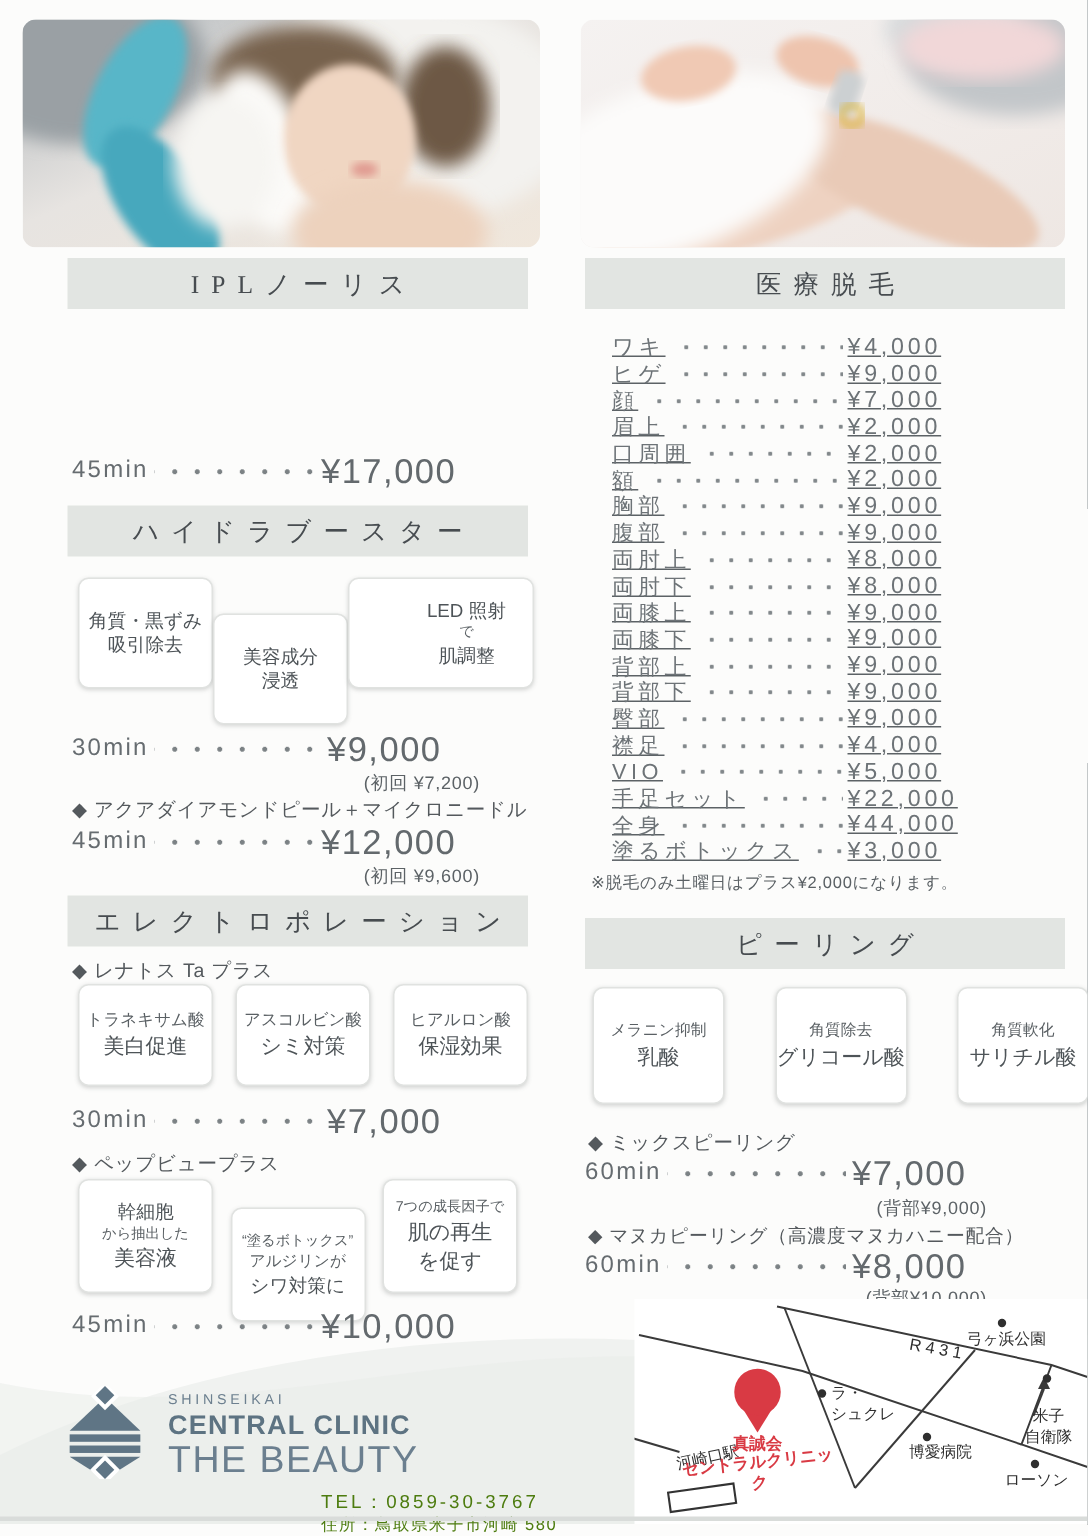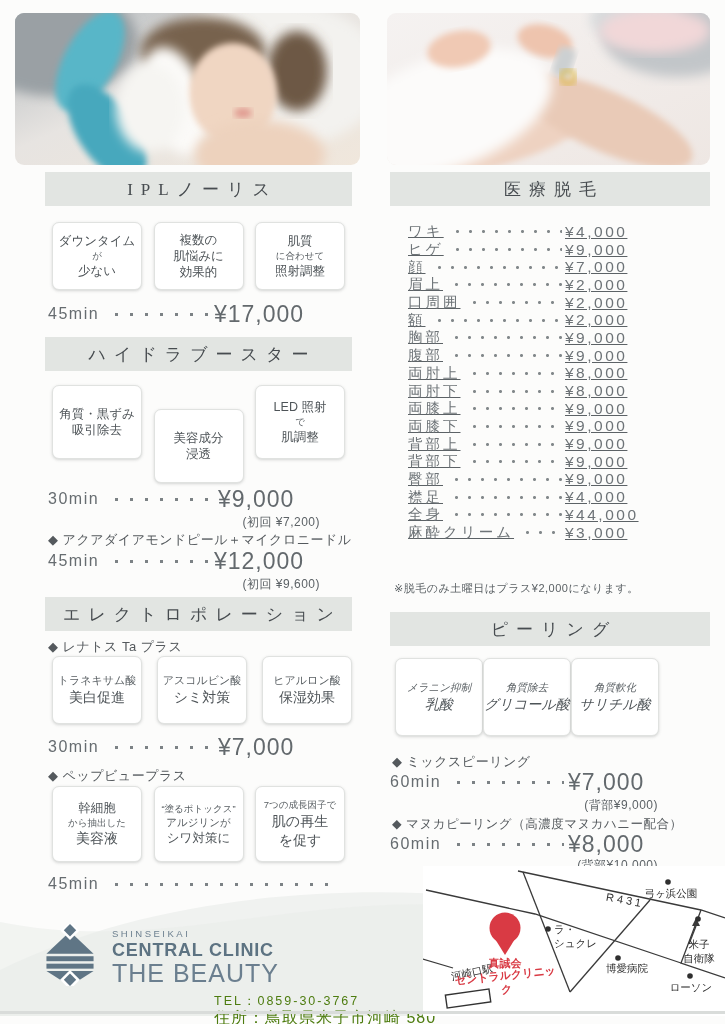--- a/index.html
+++ b/index.html
@@ -101,56 +101,39 @@
       <ellipse cx="58" cy="100" rx="112" ry="56" fill="#fcfbfa" transform="rotate(-20 58 100)" filter="url(#b62)"></ellipse>
       <ellipse cx="72" cy="36" rx="32" ry="18" fill="#f0c9b4" transform="rotate(-10 72 36)" filter="url(#b32)"></ellipse>
       <ellipse cx="158" cy="28" rx="28" ry="16" fill="#eec4ae" transform="rotate(14 158 28)" filter="url(#b32)"></ellipse>
       <rect x="168" y="34" width="18" height="30" rx="6" fill="#ccd0d2" transform="rotate(18 177 49)" filter="url(#b32)"></rect>
       <circle cx="181" cy="64" r="7" fill="none" stroke="#dcb83e" stroke-width="3.5" filter="url(#b32)"></circle>
     </svg>
   </div>
 
   <div class="abs sec-header" style="left:45px;top:172px;width:307px;">IPLノーリス</div>
 
-  <div class="abs boxrow" style="left:52px;top:222px;width:293px;">
-    <div class="fbox" style="width:88px;height:66px;">
-      <span class="fl">ダウンタイム</span>
-      <span class="fls">が</span>
-      <span class="fl">少ない</span>
-    </div>
-    <div class="fbox" style="width:88px;height:66px;">
-      <span class="fl">複数の</span>
-      <span class="fl">肌悩みに</span>
-      <span class="fl">効果的</span>
-    </div>
-    <div class="fbox" style="width:88px;height:66px;">
-      <span class="fl">肌質</span>
-      <span class="fls">に合わせて</span>
-      <span class="fl">照射調整</span>
-    </div>
-  </div>
 
   <div class="abs pline" style="left:48px;top:300px;width:290px;height:28px;">
     <span class="dur">45min</span>
     <span class="leader"></span>
     <span class="big" style="min-width:124px;">¥17,000</span>
   </div>
 
   <div class="abs sec-header" style="left:45px;top:337px;width:307px;">ハイドラブースター</div>
 
   <div class="abs boxrow" style="left:52px;top:385px;width:293px;">
     <div class="fbox" style="width:88px;height:72px;">
       <span class="fl">角質・黒ずみ</span>
       <span class="fl">吸引除去</span>
     </div>
     <div class="fbox" style="width:88px;height:72px;margin-top:24px;">
       <span class="fl">美容成分</span>
       <span class="fl">浸透</span>
     </div>
-    <div class="fbox" style="width:88px;height:72px;">
+    <div class="fbox" style="width:88px;height:72px;padding-left:34px;">
       <span class="fl">LED 照射</span>
       <span class="fls">で</span>
       <span class="fl">肌調整</span>
     </div>
   </div>
 
   <div class="abs pline" style="left:48px;top:485px;width:290px;height:28px;">
     <span class="dur">30min</span>
     <span class="leader"></span>
     <span class="big" style="min-width:120px;">¥9,000</span>
@@ -188,34 +171,35 @@
     <span class="big" style="min-width:120px;">¥7,000</span>
   </div>
 
   <div class="abs iname" style="left:48px;top:767px;">◆ ペップビュープラス</div>
   <div class="abs boxrow" style="left:52px;top:786px;width:293px;">
     <div class="fbox" style="width:88px;height:74px;">
       <span class="fl">幹細胞</span>
       <span class="fls">から抽出した</span>
       <span class="flb">美容液</span>
     </div>
-    <div class="fbox" style="width:88px;height:74px;">
+    <div class="fbox" style="width:88px;height:74px;margin-top:19px;">
       <span class="fls">“塗るボトックス”</span>
       <span class="fls" style="font-size:10.5px;">アルジリンが</span>
       <span class="fl">シワ対策に</span>
     </div>
     <div class="fbox" style="width:88px;height:74px;">
       <span class="fls">7つの成長因子で</span>
       <span class="flb">肌の再生</span>
       <span class="flb">を促す</span>
     </div>
   </div>
   <div class="abs pline" style="left:48px;top:870px;width:290px;height:28px;">
     <span class="dur">45min</span>
     <span class="leader"></span>
+    <span class="big" style="min-width:124px;">¥10,000</span>
   </div>
 
   <div class="abs sec-header" style="left:390px;top:172px;width:320px;">医療脱毛</div>
 
   <div class="abs" style="left:408px;top:223px;width:257px;">
     <div class="drow">
         <span class="dlabel">ワキ</span>
         <span class="leader"></span>
         <span class="dprice">¥4,000</span>
       </div>
@@ -288,36 +272,46 @@
         <span class="dlabel">臀部</span>
         <span class="leader"></span>
         <span class="dprice">¥9,000</span>
       </div>
     <div class="drow">
         <span class="dlabel">襟足</span>
         <span class="leader"></span>
         <span class="dprice">¥4,000</span>
       </div>
     <div class="drow">
+        <span class="dlabel">VIO</span>
+        <span class="leader"></span>
+        <span class="dprice">¥5,000</span>
+      </div>
+    <div class="drow">
+        <span class="dlabel">手足セット</span>
+        <span class="leader"></span>
+        <span class="dprice">¥22,000</span>
+      </div>
+    <div class="drow">
         <span class="dlabel">全身</span>
         <span class="leader"></span>
         <span class="dprice">¥44,000</span>
       </div>
     <div class="drow">
-        <span class="dlabel">麻酔クリーム</span>
+        <span class="dlabel">塗るボトックス</span>
         <span class="leader"></span>
         <span class="dprice">¥3,000</span>
       </div>
   </div>
 
   <div class="abs small-note" style="left:394px;top:581px;width:320px;">※脱毛のみ土曜日はプラス¥2,000になります。</div>
 
   <div class="abs sec-header" style="left:390px;top:612px;width:320px;">ピーリング</div>
 
-  <div class="abs boxrow" style="left:395px;top:658px;width:263px;font-style:italic;">
+  <div class="abs boxrow" style="left:395px;top:658px;width:331px;">
     <div class="fbox" style="width:86px;height:76px;">
       <span class="fls" style="font-size:10.5px;">メラニン抑制</span>
       <span class="flb">乳酸</span>
     </div>
     <div class="fbox" style="width:86px;height:76px;">
       <span class="fls" style="font-size:10.5px;">角質除去</span>
       <span class="flb">グリコール酸</span>
     </div>
     <div class="fbox" style="width:86px;height:76px;">
       <span class="fls" style="font-size:10.5px;">角質軟化</span>
@@ -359,21 +353,21 @@
     </g>
   </svg>
   <div class="abs logo-text" style="left:112px;top:929px;">
     <div style="font-size:9.5px;letter-spacing:2.5px;color:#6d8090;">SHINSEIKAI</div>
     <div style="font-size:18px;letter-spacing:.8px;font-weight:600;color:#5d7382;margin-top:2px;">CENTRAL CLINIC</div>
     <div style="font-size:25px;letter-spacing:1px;color:#6b7f8f;margin-top:2px;">THE BEAUTY</div>
   </div>
 
   <div class="abs" style="left:214px;top:994px;color:#4d7c0f;">
     <div style="font-size:12.5px;letter-spacing:2px;line-height:15.5px;">TEL：0859-30-3767</div>
-    <div style="font-size:16px;letter-spacing:1px;line-height:15.5px;">住所：鳥取県米子市河崎 580</div>
+    <div style="font-size:11px;letter-spacing:1px;line-height:15.5px;">住所：鳥取県米子市河崎 580</div>
     <div style="font-size:12px;letter-spacing:1px;line-height:15.5px;">真誠会セントラルクリニック２階</div>
   </div>
 
   <div class="abs" id="map" style="left:423px;top:866px;width:302px;height:150px;">
     <svg width="302" height="150" viewBox="0 0 302 150" style="position:absolute;left:0;top:0;">
       <g stroke="#3a3a3a" stroke-width="1.3" fill="none">
         <path d="M95,5 L278,44 L302,52"></path>
         <path d="M278,44 L258,97 L302,112"></path>
         <path d="M3,24 L112,48 L258,97"></path>
         <path d="M100,6 L147,126"></path>

